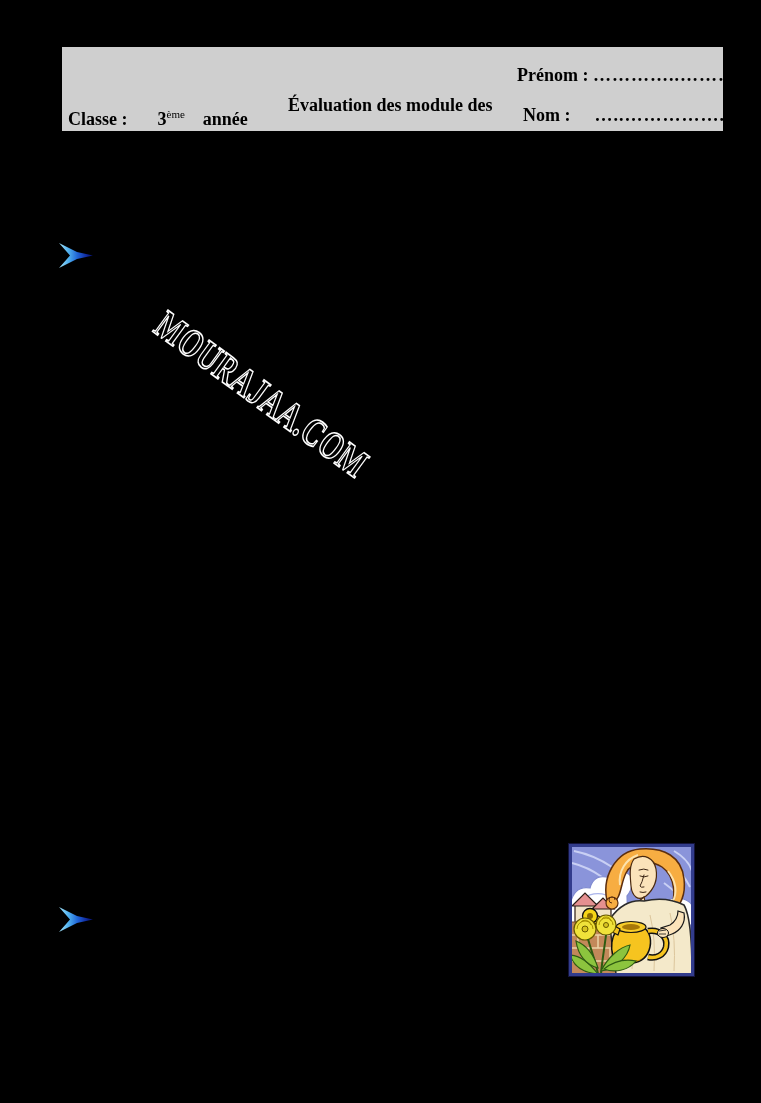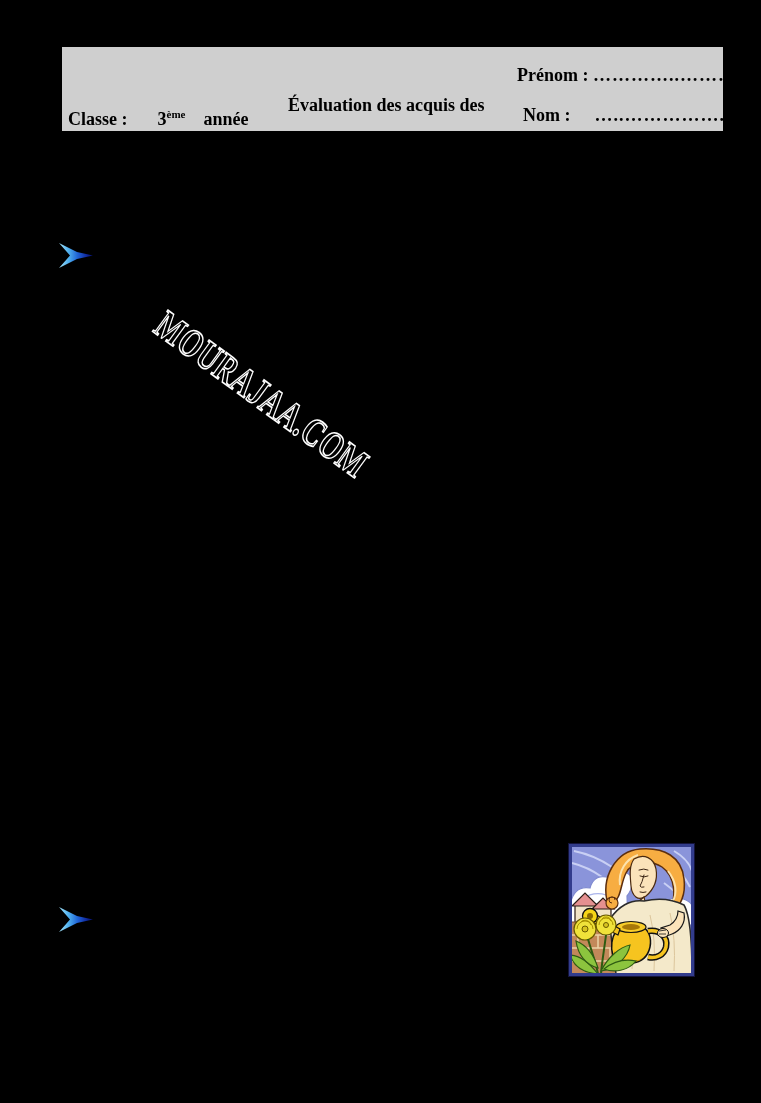--- a/index.html
+++ b/index.html
@@ -16,21 +16,21 @@
     background:#cfcfcf;border:2px solid #000;box-sizing:border-box;
     color:#000;font-weight:bold;font-size:18px;
   }
   .hcol{position:absolute;white-space:pre;line-height:23px;}
   .col-left{left:6px;top:10px;}
   .col-center{left:226px;top:1px;}
   .line-prenom{left:455px;top:17px;}
   .line-nom{left:461px;top:57px;}
   .gap-num{margin-left:30px;}
   .gap-word{margin-left:18px;}
-  sup.ord{font-size:11px;vertical-align:7px;font-weight:bold;}
+  sup.ord{font-size:11px;vertical-align:7px;font-weight:normal;}
   .dots{letter-spacing:1px;}
   .nom-dots{margin-left:24px;}
   
   .watermark-svg{position:absolute;left:110px;top:265px;overflow:visible;}
   .watermark-svg text{
     font-family:"Liberation Serif", serif;
     font-weight:bold;font-size:40px;letter-spacing:1px;
     fill:none;stroke:#ffffff;stroke-width:1.6px;
   }
   
@@ -44,21 +44,21 @@
 <body>
 
 <div class="page">
 
   <div class="header-box">
     <div class="hcol col-left">
       <div><span>Classe :</span><span class="gap-num">3</span><sup class="ord">ème</sup><span class="gap-word">année</span></div>
       <div><span>École   :</span></div>
     </div>
     <div class="hcol col-center">
-      <div>Évaluation des acquis des</div>
+      <div>Évaluation des module des</div>
       <div>élèves :</div>
       <div>module n°11</div>
     </div>
     <div class="hcol line-prenom"><span>Prénom : </span><span class="dots">…………..………..…</span></div>
     <div class="hcol line-nom"><span>Nom :</span><span class="dots nom-dots">…..……………..……</span></div>
   </div>
 
   <svg class="watermark-svg" width="320" height="260">
     <text x="42" y="66" transform="rotate(36 42 66)" textLength="252" lengthAdjust="spacingAndGlyphs">MOURAJAA.COM</text>
   </svg>

